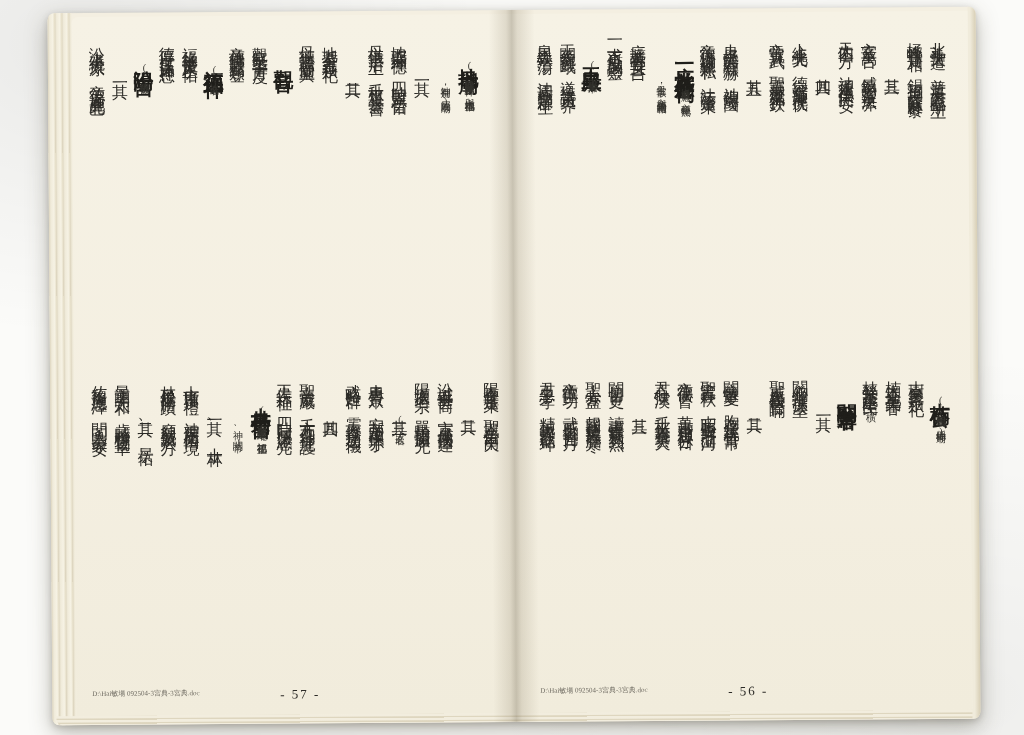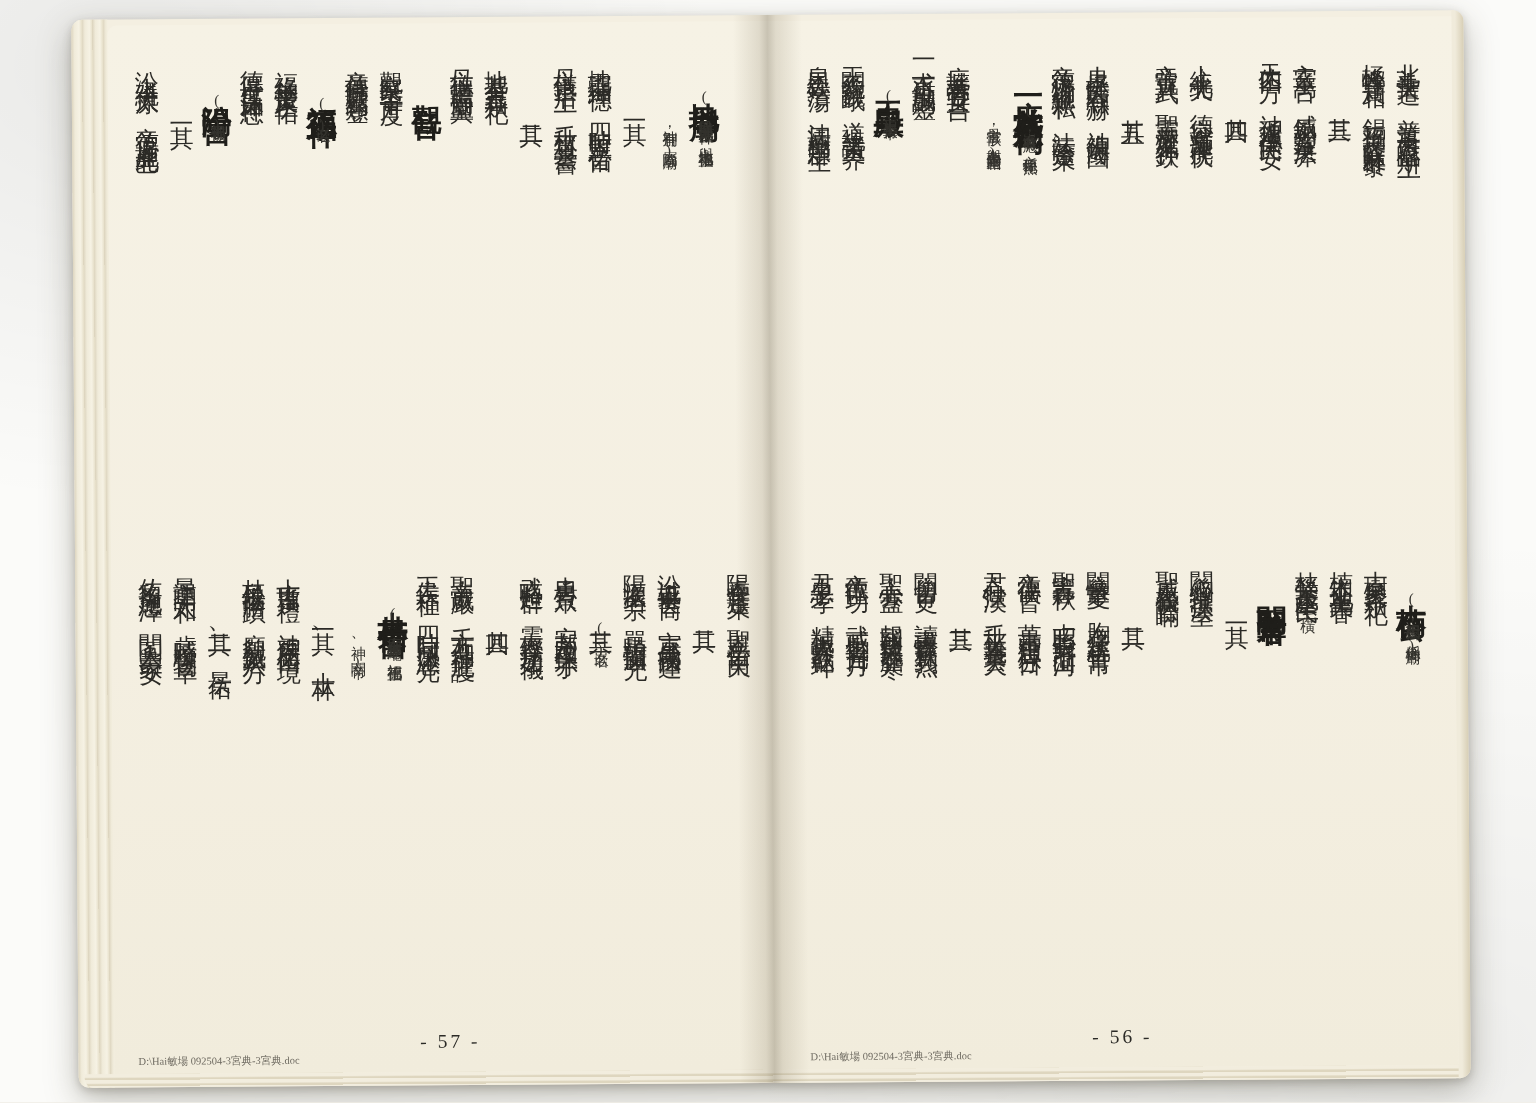--- a/index.html
+++ b/index.html
@@ -32,21 +32,21 @@
         pointer-events:none;}
   .band{writing-mode:vertical-rl; text-orientation:upright;
         height:334px; overflow:hidden; color:#2b2a26;}
   .band + .band{margin-top:4px;}
   .col{line-height:23px; font-size:16px; letter-spacing:3.5px; white-space:normal;}
   .col .head{font-size:20px; letter-spacing:2.5px; font-weight:bold; color:#1f1e1a;}
   .col .note{font-size:10px; letter-spacing:1px; color:#33322d;}
   .page-number{position:absolute; bottom:12px; left:0; width:100%;
         writing-mode:horizontal-tb; text-align:center;
         font-size:13px; letter-spacing:2px; color:#2b2a26;}
-  .footer-path{position:absolute; bottom:3px; left:16px; writing-mode:horizontal-tb;
+  .footer-path{position:absolute; bottom:17px; left:16px; writing-mode:horizontal-tb;
         font-size:7px; color:#55524a; letter-spacing:0; opacity:.85;}
 </style>
 </head>
 <body>
 
 <div class="photo">
   <div class="book">
     <div class="edge-left"></div>
     <div class="edge-bottom"></div>
     <div class="edge-right"></div>

